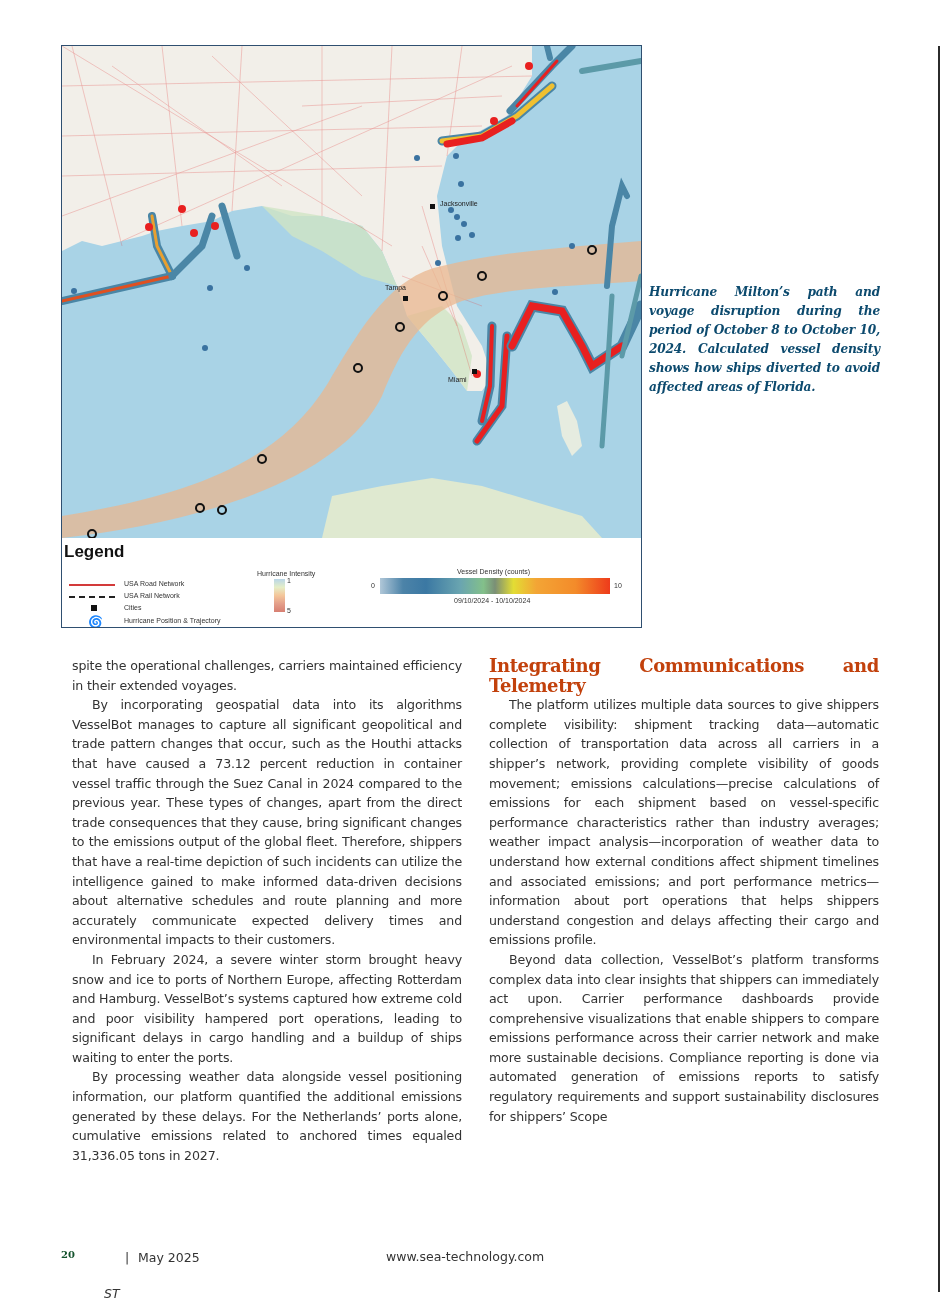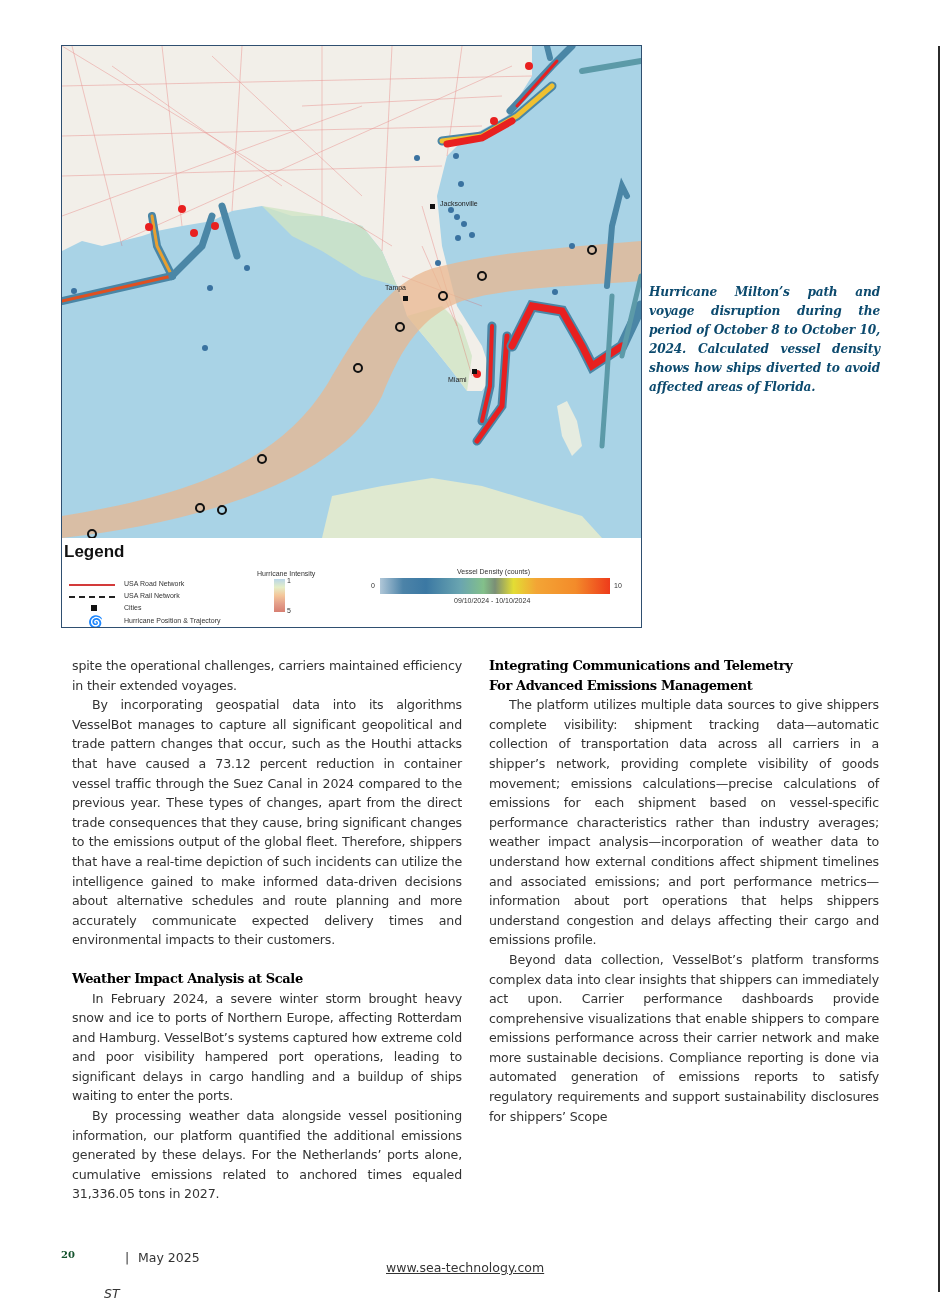--- a/index.html
+++ b/index.html
@@ -27,29 +27,29 @@
   .vd-10 { position:absolute; left:552px; top:44px; font-family:"Liberation Sans", sans-serif; font-size:7px; color:#333; }
   .vd-date { position:absolute; left:392px; top:59px; font-family:"Liberation Sans", sans-serif; font-size:7px; color:#333; }
 
   .caption { position:absolute; left:649px; top:283px; width:231px; font-family:"DejaVu Serif", serif; font-style:italic; font-weight:bold; font-size:12.2px; line-height:19px; color:#0c4a6e; text-align:justify; letter-spacing:-0.2px; }
 
   .col { position:absolute; font-family:"DejaVu Sans", sans-serif; font-size:12.6px; line-height:19.6px; color:#333; text-align:justify; letter-spacing:-0.15px; }
   .col-left { left:60px; top:656px; width:390px;margin-left:12px; }
   .col-right { left:489px; top:656px; width:390px; }
   .col p { margin:0; text-indent:20px; }
   .col p.noindent { text-indent:0; }
-  .col h3 { margin:0; font-family:"DejaVu Serif", serif; font-weight:bold; font-size:13px; line-height:19.6px; color:#000000; letter-spacing:-0.4px; }
+  .col h3 { margin:0; font-family:"DejaVu Serif", serif; font-weight:bold; font-size:18px; line-height:19.6px; color:#c2410c; letter-spacing:-0.4px; }
   .col h3.spaced { margin-top:19px; }
 
   .footer { position:absolute; top:1249px; left:61px; width:820px; font-family:"DejaVu Sans", sans-serif; font-size:12.5px; color:#333; }
   .pg { position:absolute; left:0; top:0; font-family:"DejaVu Serif", serif; font-weight:bold; font-size:10px; color:#14532d; }
   .mag { position:absolute; left:43px; top:1px; font-style:italic;margin-top:36px; }
   .sep { position:absolute; left:64px; top:1px; }
   .date { position:absolute; left:77px; top:1px;text-align:right; }
-  .url { position:absolute; left:325px; top:11px;text-decoration:underline; }
+  .url { position:absolute; left:325px; top:0; }
 </style>
 </head>
 <body>
 
 <div class="vrule"></div>
 
 <div class="figure">
   <div class="map">
     <svg width="579" height="492" viewBox="0 0 579 492">
 
@@ -182,28 +182,26 @@
     <span class="vd-10">10</span>
     <span class="vd-date">09/10/2024 - 10/10/2024</span>
   </div>
 </div>
 
 <div class="caption">Hurricane Milton’s path and voyage disruption during the period of October 8 to October 10, 2024. Calculated vessel density shows how ships diverted to avoid affected areas of Florida.</div>
 
 <div class="col col-left">
   <p class="noindent">spite the operational challenges, carriers maintained efficiency in their extended voyages.</p>
   <p>By incorporating geospatial data into its algorithms VesselBot manages to capture all significant geopolitical and trade pattern changes that occur, such as the Houthi attacks that have caused a 73.12 percent reduction in container vessel traffic through the Suez Canal in 2024 compared to the previous year. These types of changes, apart from the direct trade consequences that they cause, bring significant changes to the emissions output of the global fleet. Therefore, shippers that have a real-time depiction of such incidents can utilize the intelligence gained to make informed data-driven decisions about alternative schedules and route planning and more accurately communicate expected delivery times and environmental impacts to their customers.</p>
-  <h3 class="spaced">Weather Impact Analysis at Scale</h3>
   <p>In February 2024, a severe winter storm brought heavy snow and ice to ports of Northern Europe, affecting Rotterdam and Hamburg. VesselBot’s systems captured how extreme cold and poor visibility hampered port operations, leading to significant delays in cargo handling and a buildup of ships waiting to enter the ports.</p>
   <p>By processing weather data alongside vessel positioning information, our platform quantified the additional emissions generated by these delays. For the Netherlands’ ports alone, cumulative emissions related to anchored times equaled 31,336.05 tons in 2027.</p>
 </div>
 
 <div class="col col-right">
   <h3>Integrating Communications and Telemetry</h3>
-  <h3>For Advanced Emissions Management</h3>
   <p>The platform utilizes multiple data sources to give shippers complete visibility: shipment tracking data—automatic collection of transportation data across all carriers in a shipper’s network, providing complete visibility of goods movement; emissions calculations—precise calculations of emissions for each shipment based on vessel-specific performance characteristics rather than industry averages; weather impact analysis—incorporation of weather data to understand how external conditions affect shipment timelines and associated emissions; and port performance metrics—information about port operations that helps shippers understand congestion and delays affecting their cargo and emissions profile.</p>
   <p>Beyond data collection, VesselBot’s platform transforms complex data into clear insights that shippers can immediately act upon. Carrier performance dashboards provide comprehensive visualizations that enable shippers to compare emissions performance across their carrier network and make more sustainable decisions. Compliance reporting is done via automated generation of emissions reports to satisfy regulatory requirements and support sustainability disclosures for shippers’ Scope</p>
 </div>
 
 <div class="footer">
   <span class="pg">20</span>
   <span class="mag">ST</span>
   <span class="sep">|</span>
   <span class="date">May 2025</span>
   <span class="url">www.sea-technology.com</span>

